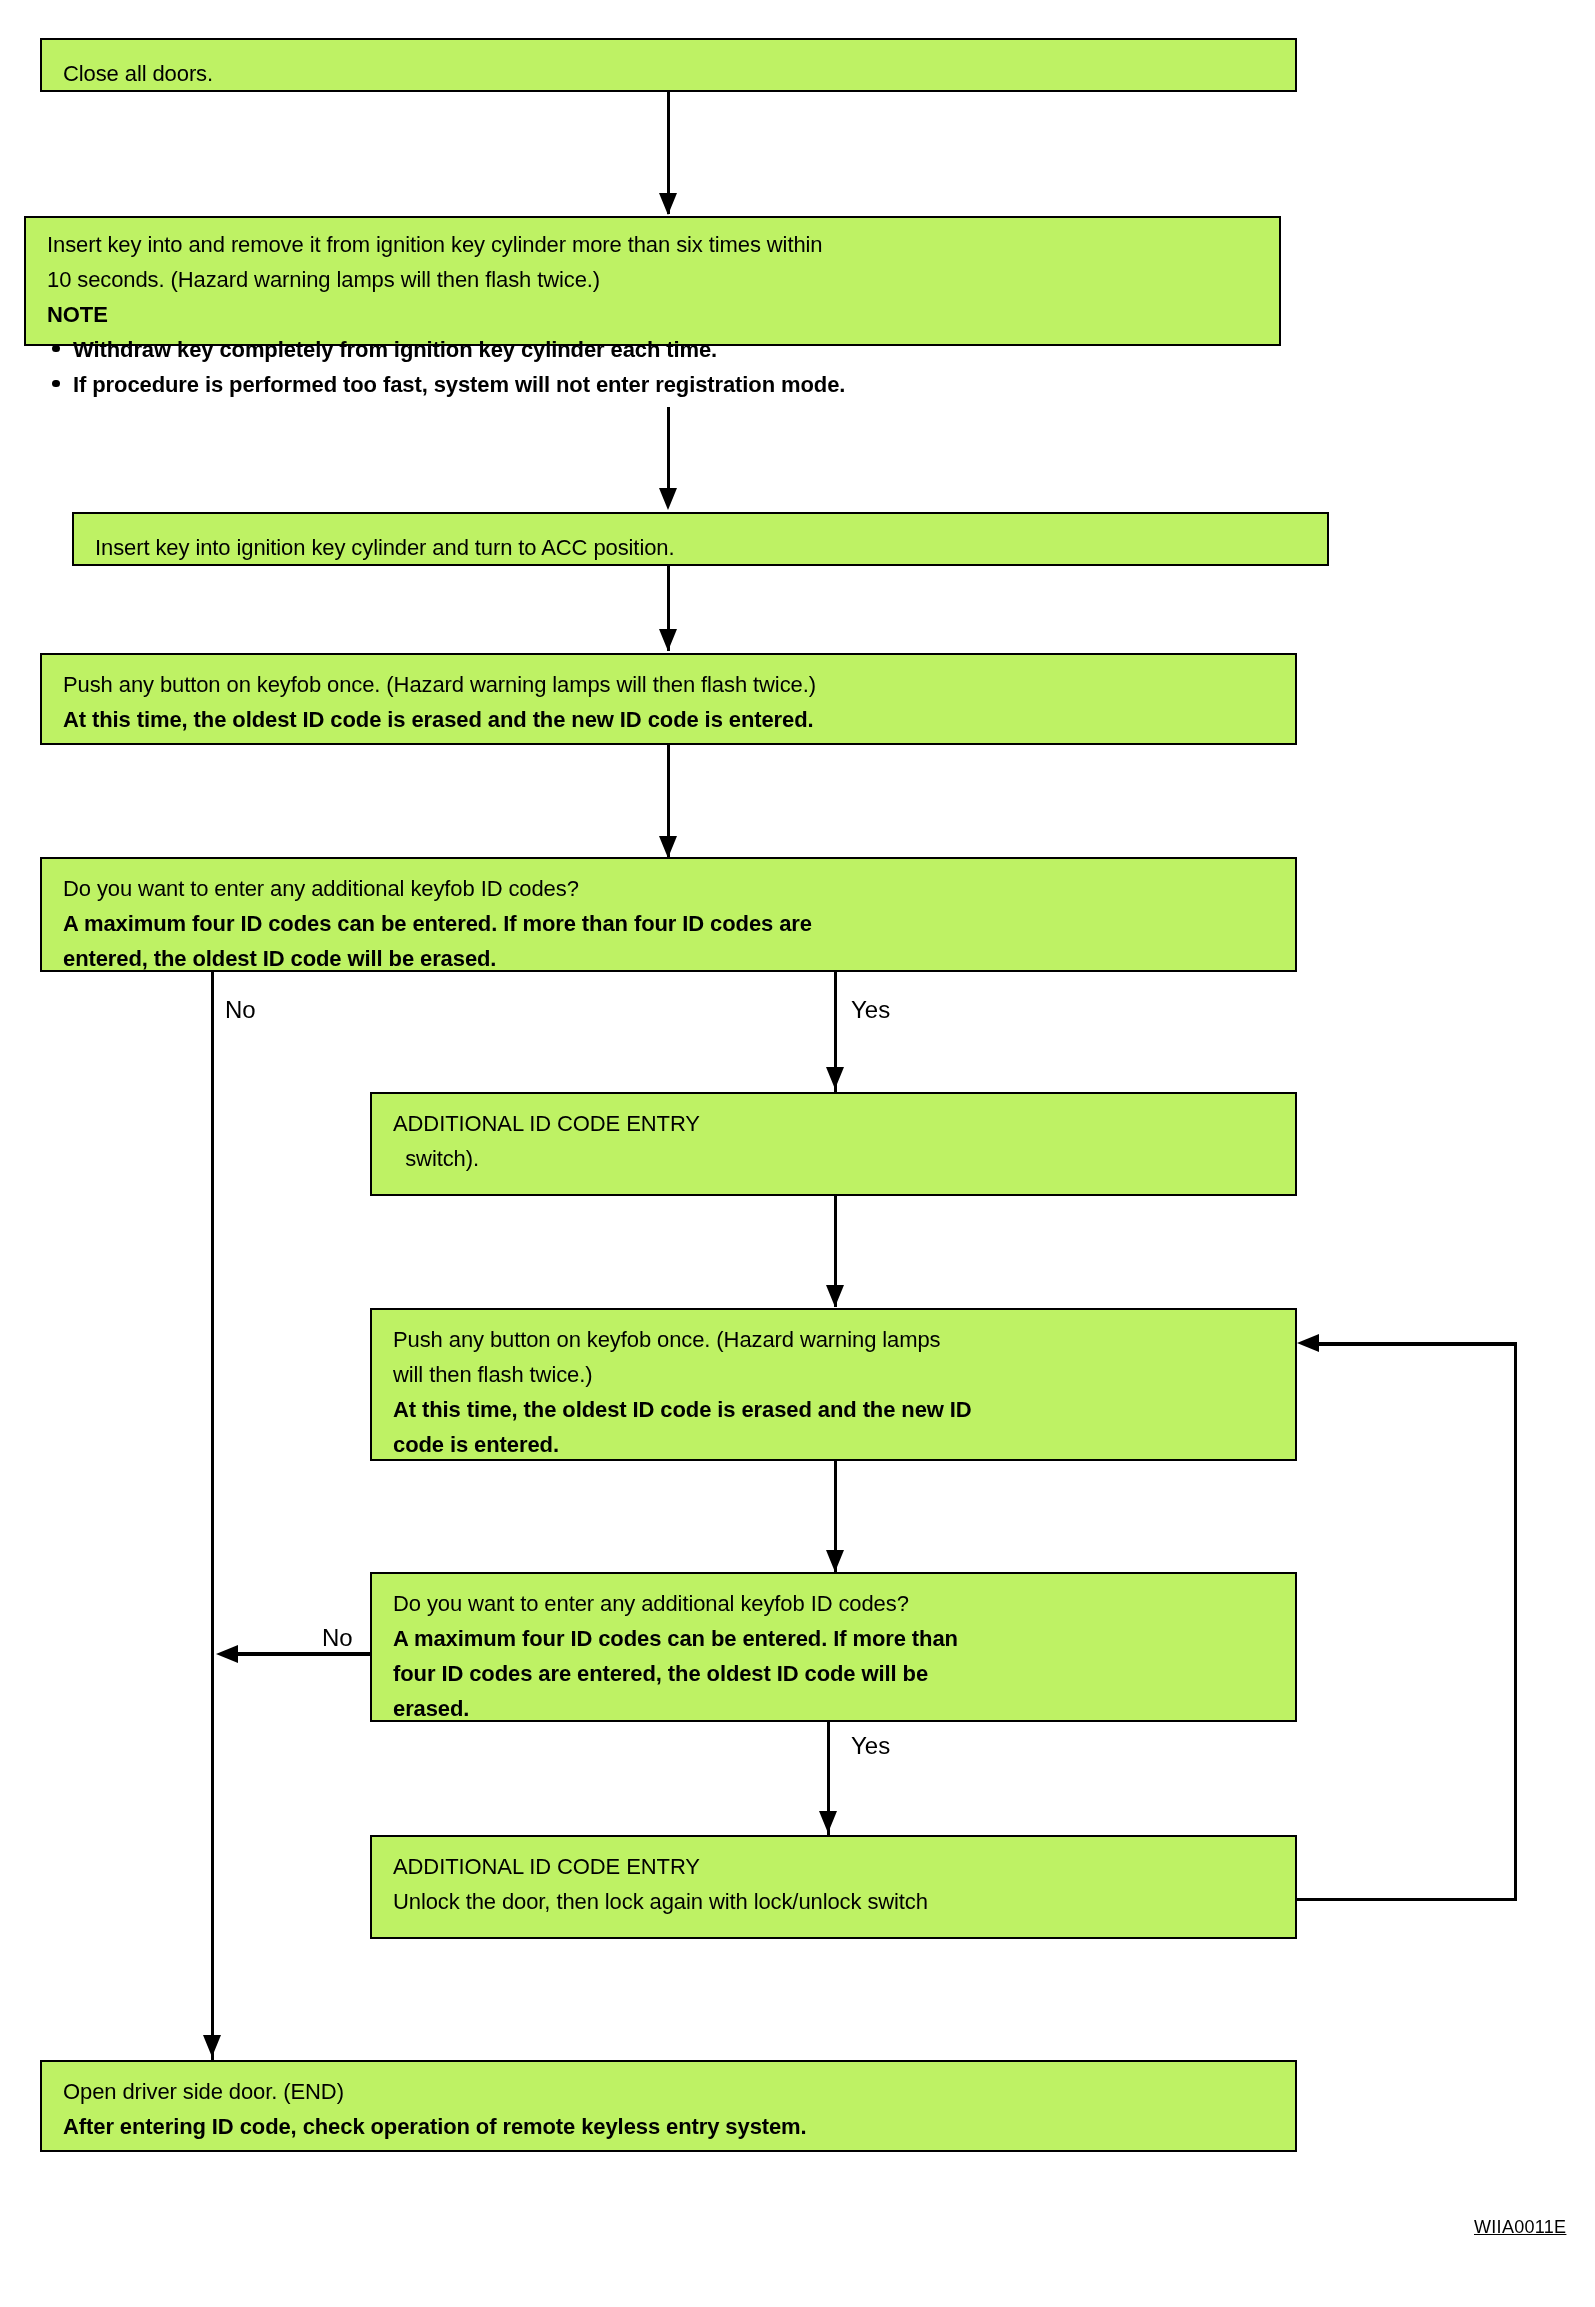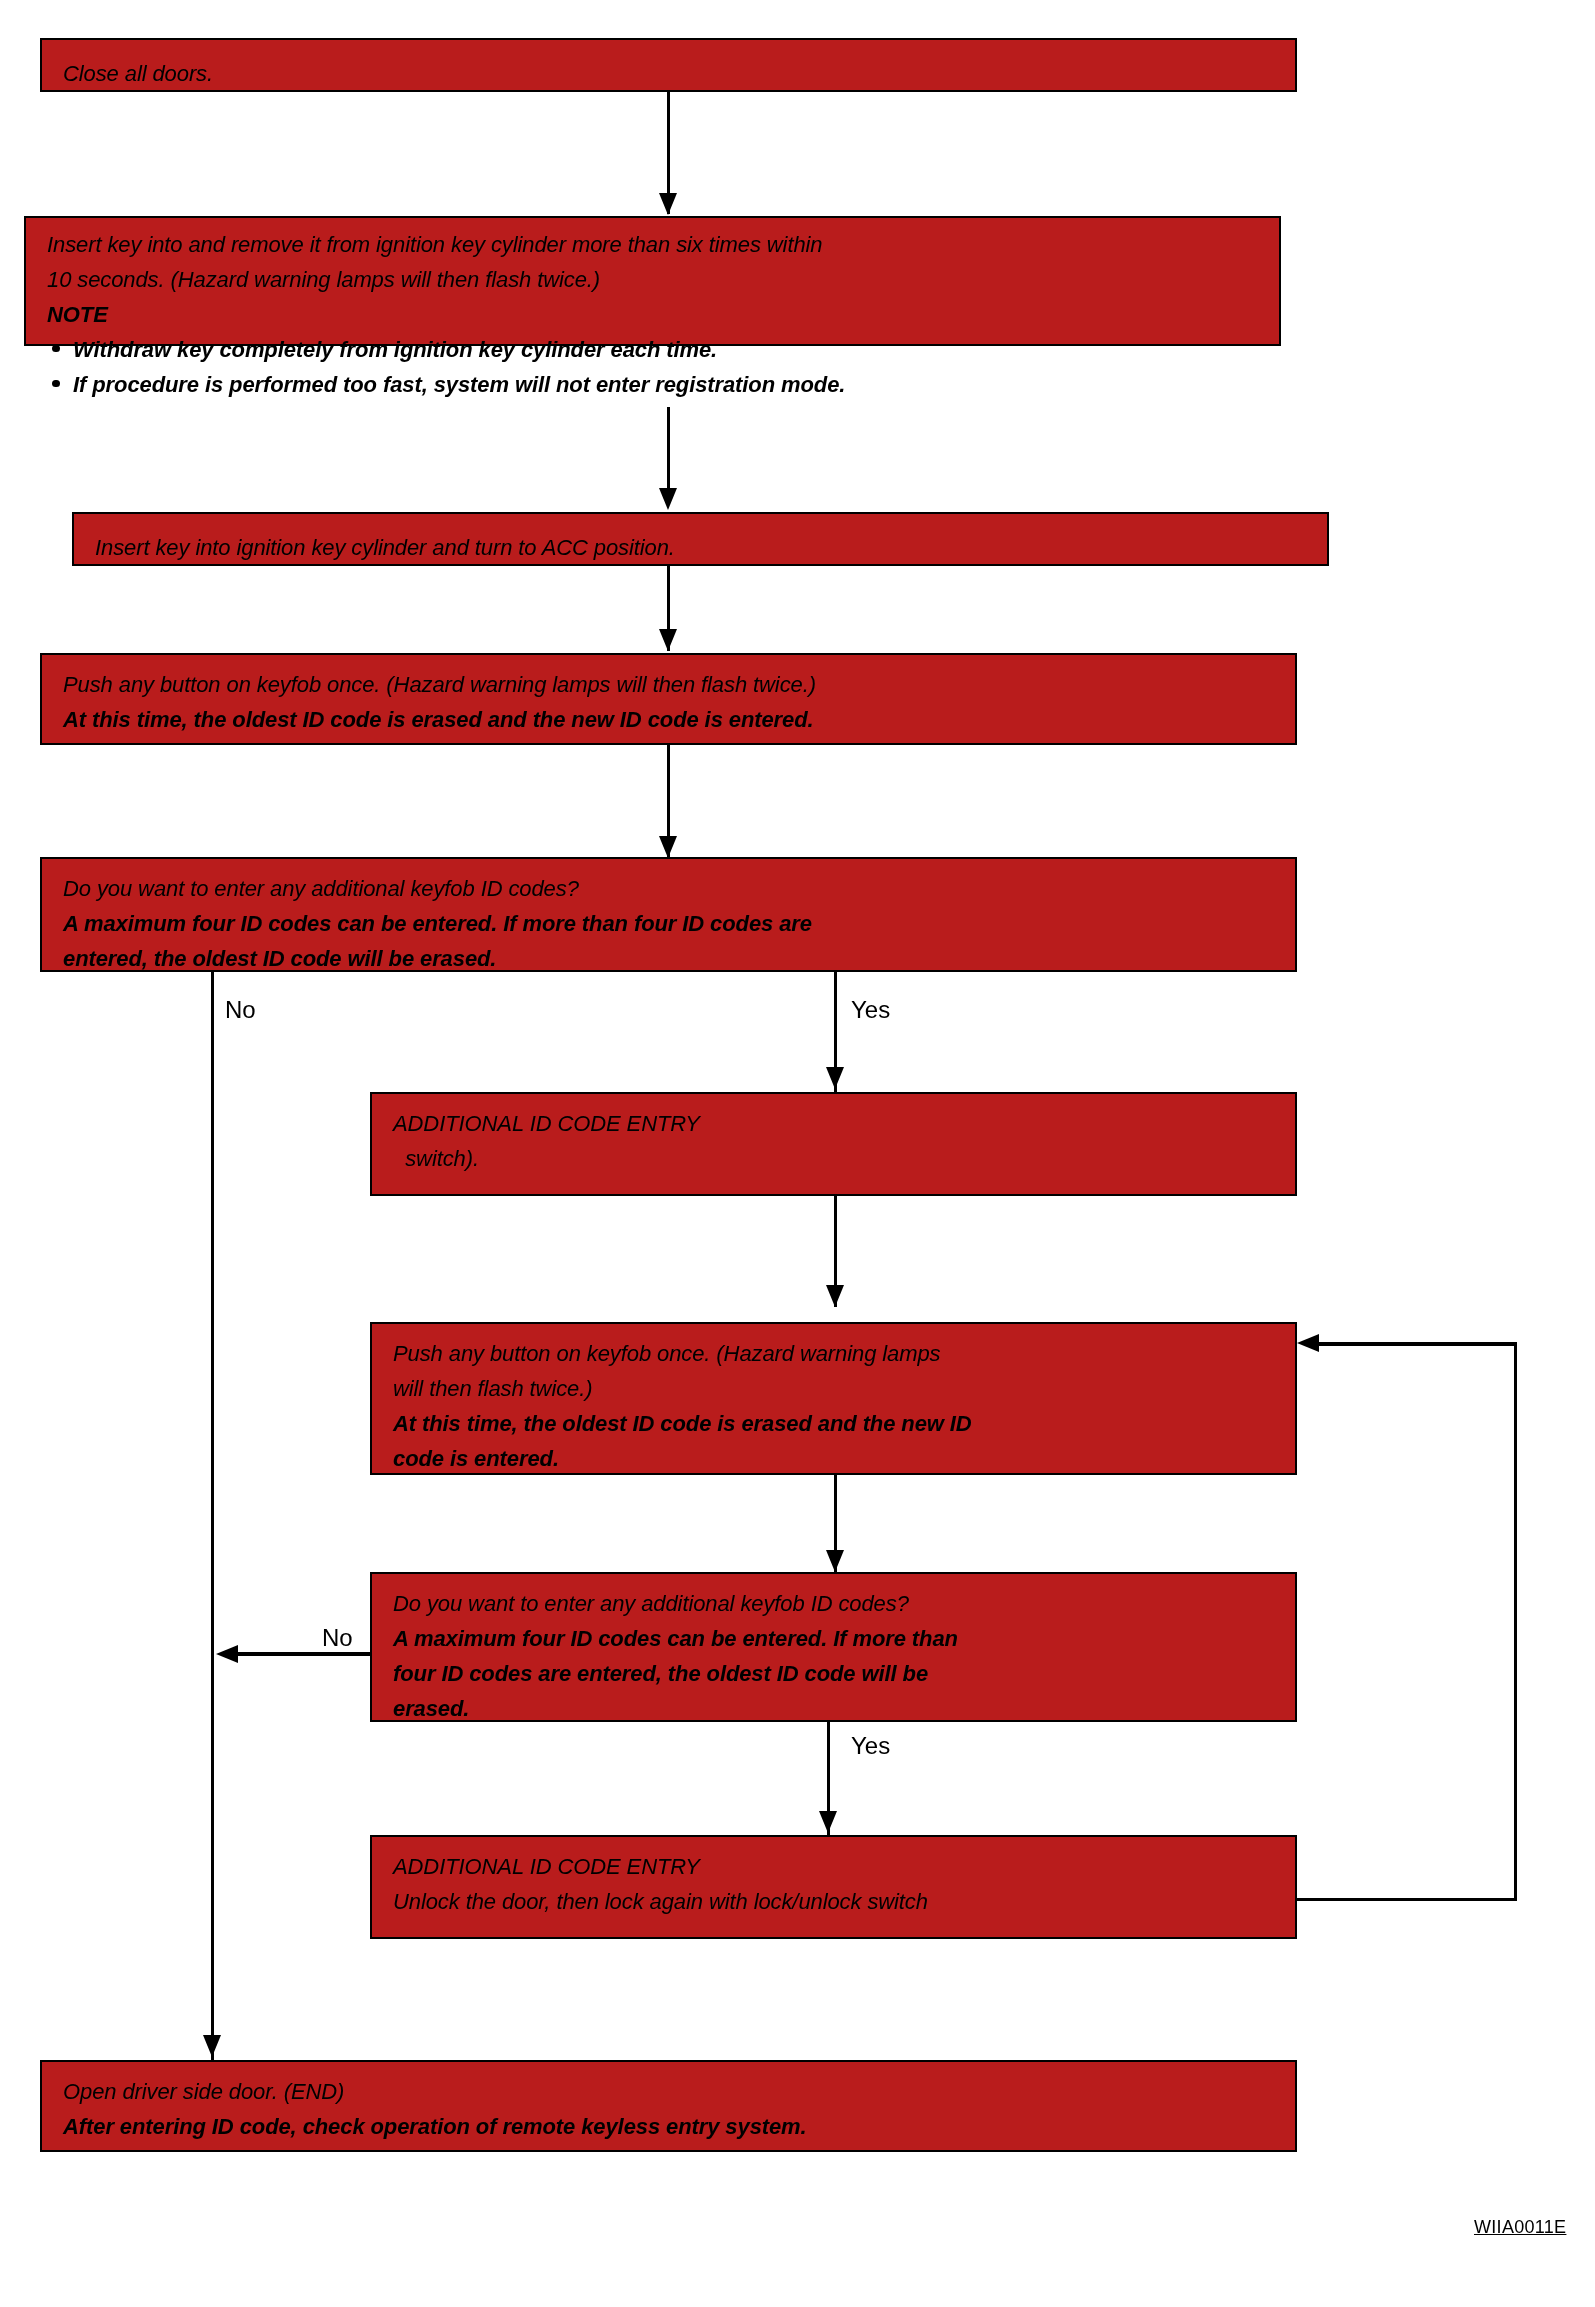--- a/index.html
+++ b/index.html
@@ -17,24 +17,23 @@
     width: 1596px;
     height: 2307px;
     background: #ffffff;
     overflow: hidden;
   }
   
   .fbox {
     position: absolute;
     box-sizing: border-box;
     border: 2.6px solid #000000;
-    background: #b91c1c;
+    background: #bef264;
     padding: 15.7px 19px 15.7px 21px;
     z-index: 3;
-    font-style: italic;
   }
   .fbox .ln {
     display: block;
     font-size: 22px;
     line-height: 35px;
     letter-spacing: -0.1px;
     white-space: pre;
   }
   .fbox .ln.b {
     font-weight: bold;
@@ -157,21 +156,21 @@
   <div class="vline" style="left:834px; top:972px; height:124px;"></div>
   <div class="arrow-down" style="left:826px; top:1067px;"></div>
 
   <div class="fbox" style="left:370px; top:1092px; width:927px; height:104px; padding-top:12.2px;">
     <span class="ln">ADDITIONAL ID CODE ENTRY</span>
     <span class="ln ind">switch).</span>
   </div>
   <div class="vline" style="left:834px; top:1196px; height:111px;"></div>
   <div class="arrow-down" style="left:826px; top:1285px;"></div>
 
-  <div class="fbox" style="left:370px; top:1308px; width:927px; height:153px; padding-top:12.2px;margin-top:14px;">
+  <div class="fbox" style="left:370px; top:1308px; width:927px; height:153px; padding-top:12.2px;">
     <span class="ln">Push any button on keyfob once. (Hazard warning lamps</span>
     <span class="ln">will then flash twice.)</span>
     <span class="ln b">At this time, the oldest ID code is erased and the new ID</span>
     <span class="ln b">code is entered.</span>
   </div>
   <div class="vline" style="left:834px; top:1461px; height:111px;"></div>
   <div class="arrow-down" style="left:826px; top:1550px;"></div>
 
   <div class="fbox" style="left:370px; top:1572px; width:927px; height:150px; padding-top:12.2px;">
     <span class="ln">Do you want to enter any additional keyfob ID codes?</span>

